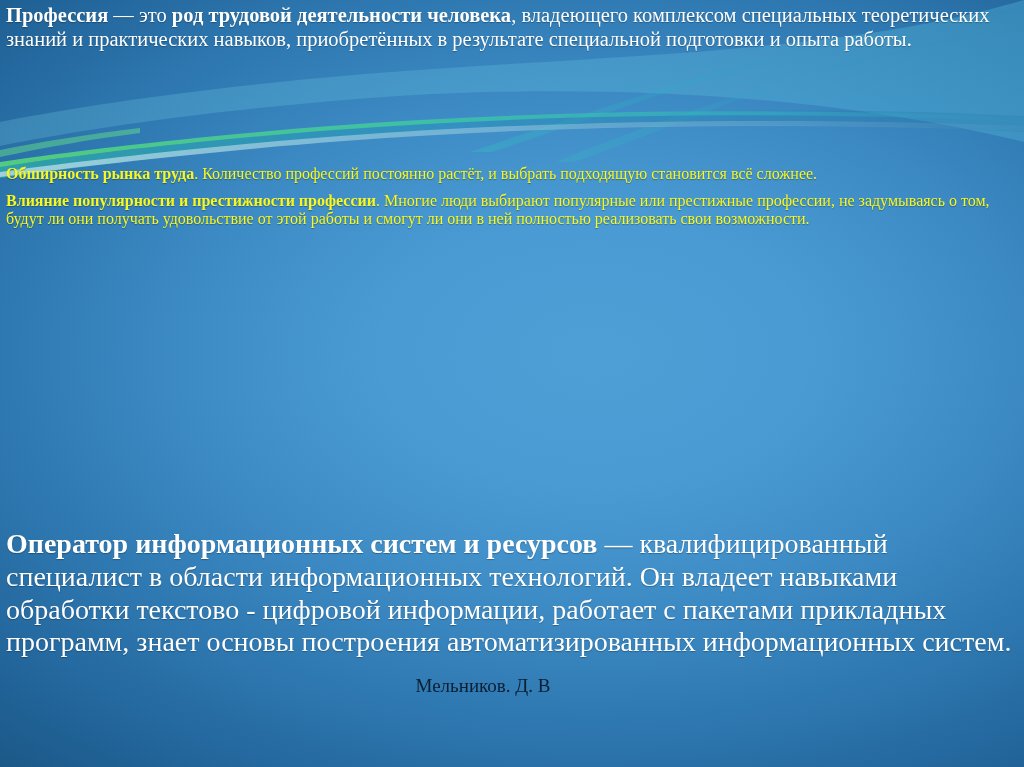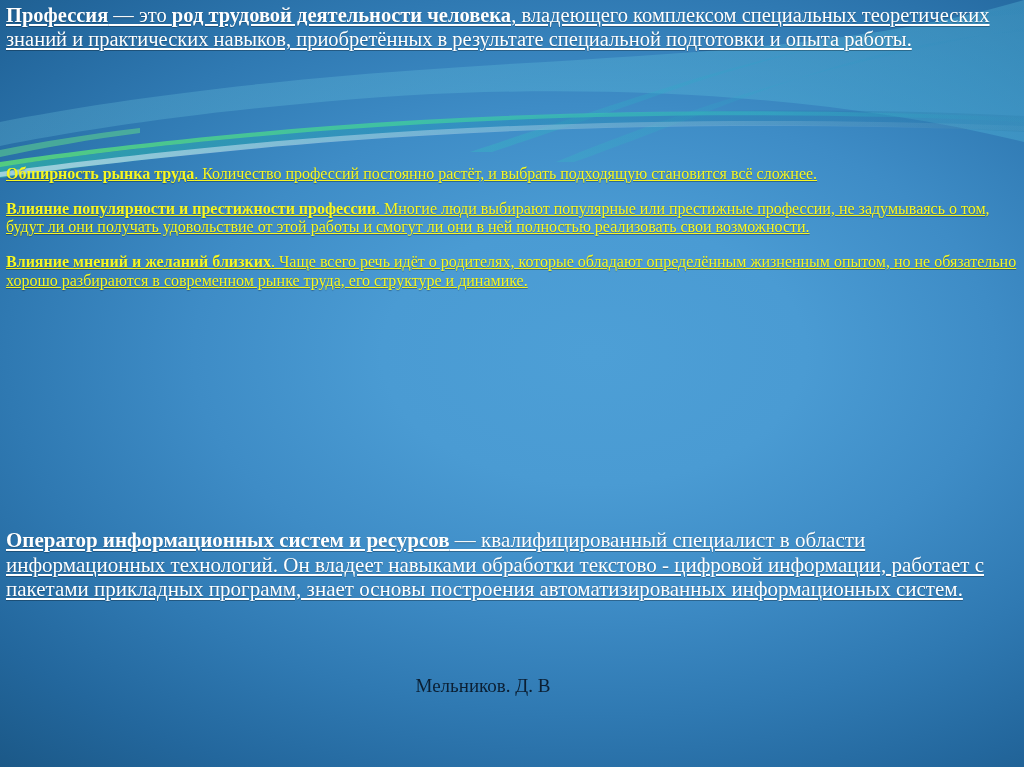--- a/index.html
+++ b/index.html
@@ -41,46 +41,45 @@
   .block {
     position: absolute;
     left: 6px;
     width: 1014px;
     line-height: 1.17;
   }
 
   .para {
     margin: 0 0 0 0;
     text-align: left;
-    text-decoration: underline;
   }
 
   
   #intro {
     top: 4px;
     color: #ffffff;
     font-size: 20.5px;
     text-shadow: 0 1px 1px rgba(0,0,0,0.28);
   }
 
   
   #body-block {
     top: 165px;
     color: #f7f722;
     font-size: 16px;
     text-shadow: 0 1px 1px rgba(0,0,0,0.30);
   }
   #body-block .para { margin-bottom: 0; }
-  #body-block .para + .para { margin-top: 16px; }
+  #body-block .para + .para { margin-top: 8px; }
 
   
   #operator {
     top: 528px;
     color: #ffffff;
-    font-size: 21px;
+    font-size: 28px;
     text-shadow: 0 1px 1px rgba(0,0,0,0.28);
   }
 
   
   #signature {
     position: absolute;
     top: 673px;
     left: 0;
     width: 1024px;
     text-align: center;
@@ -153,21 +152,20 @@
     <p class="para"><b>Профессия</b><span> — </span><span>это </span><b>род трудовой деятельности человека</b><span>, владеющего комплексом специальных теоретических знаний и практических навыков, приобретённых в результате специальной подготовки и опыта работы.</span></p>
   </div>
 
   <div class="block" id="body-block">
 
     <p class="para"><b class="lead">Обширность рынка труда</b><span>. Количество профессий постоянно растёт, и выбрать подходящую становится всё сложнее.</span></p>
 
     <p class="para"><b class="lead">Влияние популярности и престижности профессии</b><span>. Многие люди выбирают популярные или престижные профессии, не задумываясь о том, будут ли они получать удовольствие от этой работы и смогут ли они в ней полностью реализовать свои возможности.</span></p>
 
 
-    <p class="para"><b class="lead">Влияние мнений и желаний близких</b><span>. Чаще всего речь идёт о родителях, которые обладают определённым жизненным опытом, но не обязательно хорошо разбираются в современном рынке труда, его структуре и динамике.</span></p>
   </div>
 
   <div class="block" id="operator">
     <p class="para"><b>Оператор информационных систем и ресурсов</b><span> — квалифицированный специалист в области информационных технологий. Он владеет навыками обработки текстово - цифровой информации, работает с пакетами прикладных программ, знает основы построения автоматизированных информационных систем.</span></p>
   </div>
 
   <div id="signature">
     <span class="sig-line">Мельников. Д. В</span>
   </div>
 

